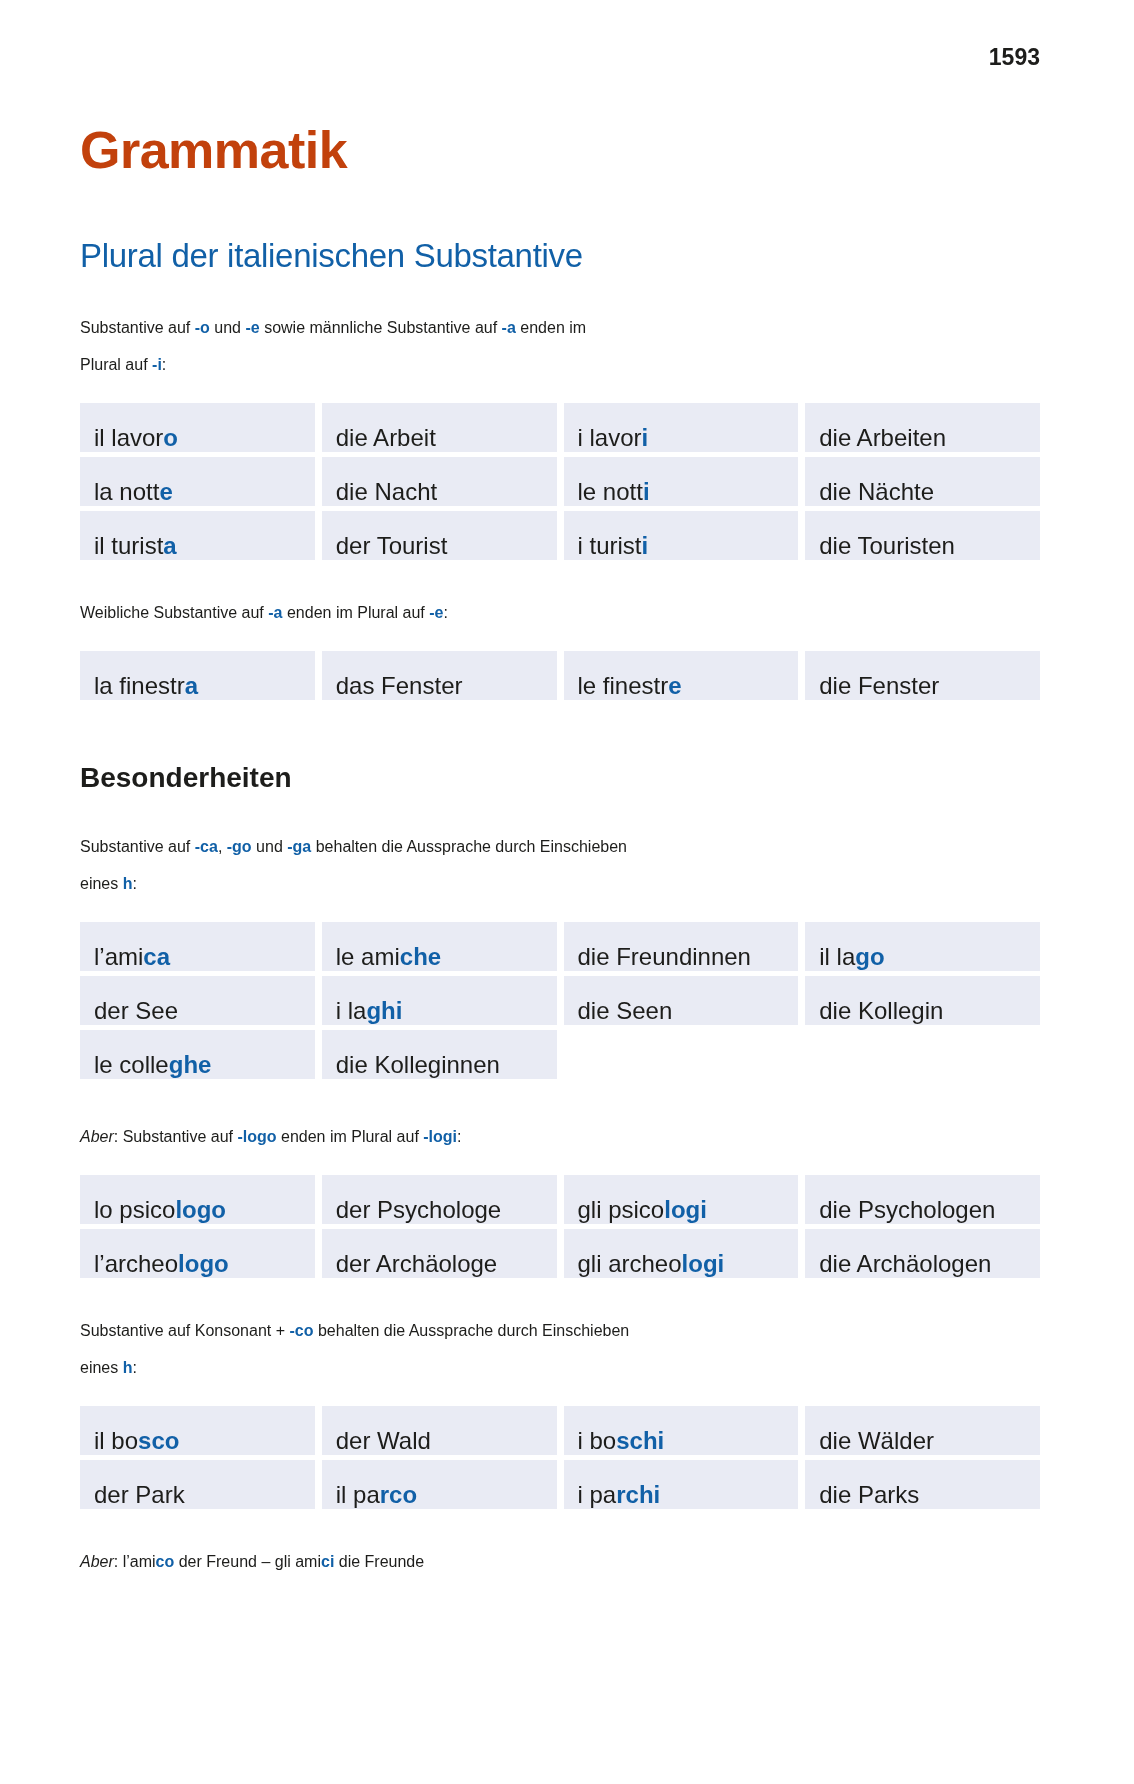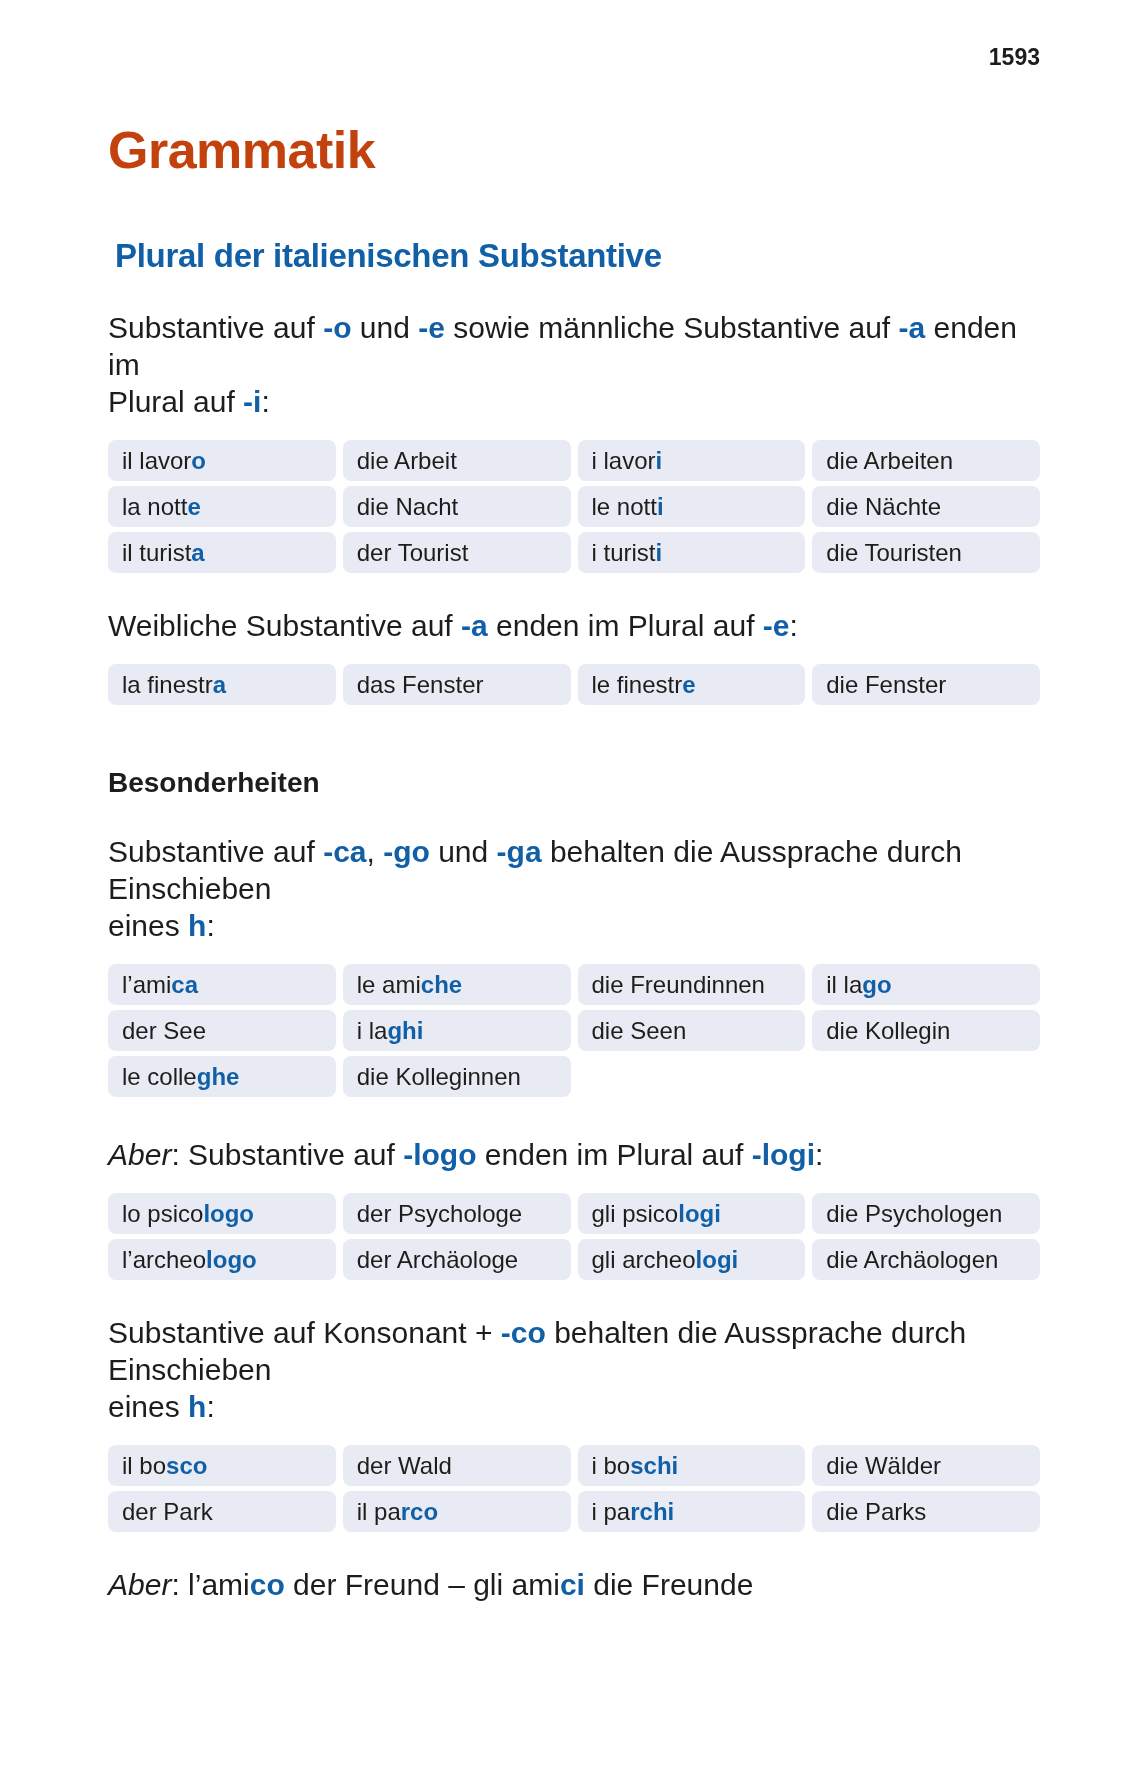--- a/index.html
+++ b/index.html
@@ -11,81 +11,80 @@
   }
   body {
     width: 1134px;
     height: 1784px;
     overflow: hidden;
   }
   .page {
     box-sizing: border-box;
     width: 1134px;
     height: 1784px;
-    padding: 44px 94px 0 108px;
+    padding: 44px 94px 0 80px;
   }
   .page-number {
     text-align: right;
     font-size: 23px;
     font-weight: bold;
     color: #1d1d1b;
     height: 26px;
     line-height: 26px;
   }
   h1.doc-title {
     margin: 52px 0 0 0;
     font-size: 52px;
     line-height: 1.1;
     font-weight: bold;
     color: #c2410c;
     letter-spacing: -0.5px;
   }
   h2.section-title {
-    margin: 58px 0 0 7px;
+    margin: 58px 0 0 0;
     font-size: 33px;
     line-height: 1.15;
-    font-weight: bold;
+    font-weight: normal;
     color: #1160a7;
     letter-spacing: -0.3px;
   }
   h3.subsection-title {
     margin: 62px 0 16px 0;
     font-size: 28px;
     line-height: 1.15;
     font-weight: bold;
     color: #1d1d1b;
   }
   p.rule {
     margin: 34px 0 0 0;
-    font-size: 30px;
+    font-size: 16px;
     line-height: 37px;
     color: #1d1d1b;
   }
   p.rule.tight { margin-top: 39px; }
   .hl {
     color: #1160a7;
     font-weight: bold;
   }
   .it { font-style: italic; }
   .tbl {
     display: grid;
     grid-template-columns: repeat(4, 1fr);
     gap: 5px 7px;
     margin-top: 20px;
   }
   .tbl .cell {
     background: #e9ebf4;
-    height: 41px;
+    height: 49px;
     display: flex;
-    align-items: center;
+    align-items: flex-end;
     padding: 0 14px;
     font-size: 24px;
     white-space: nowrap;
     overflow: hidden;
-    border-radius: 8px;
   }
 </style>
 </head>
 <body>
 
 <div class="page">
 
   <div class="page-number">1593</div>
 
   <h1 class="doc-title">Grammatik</h1>

